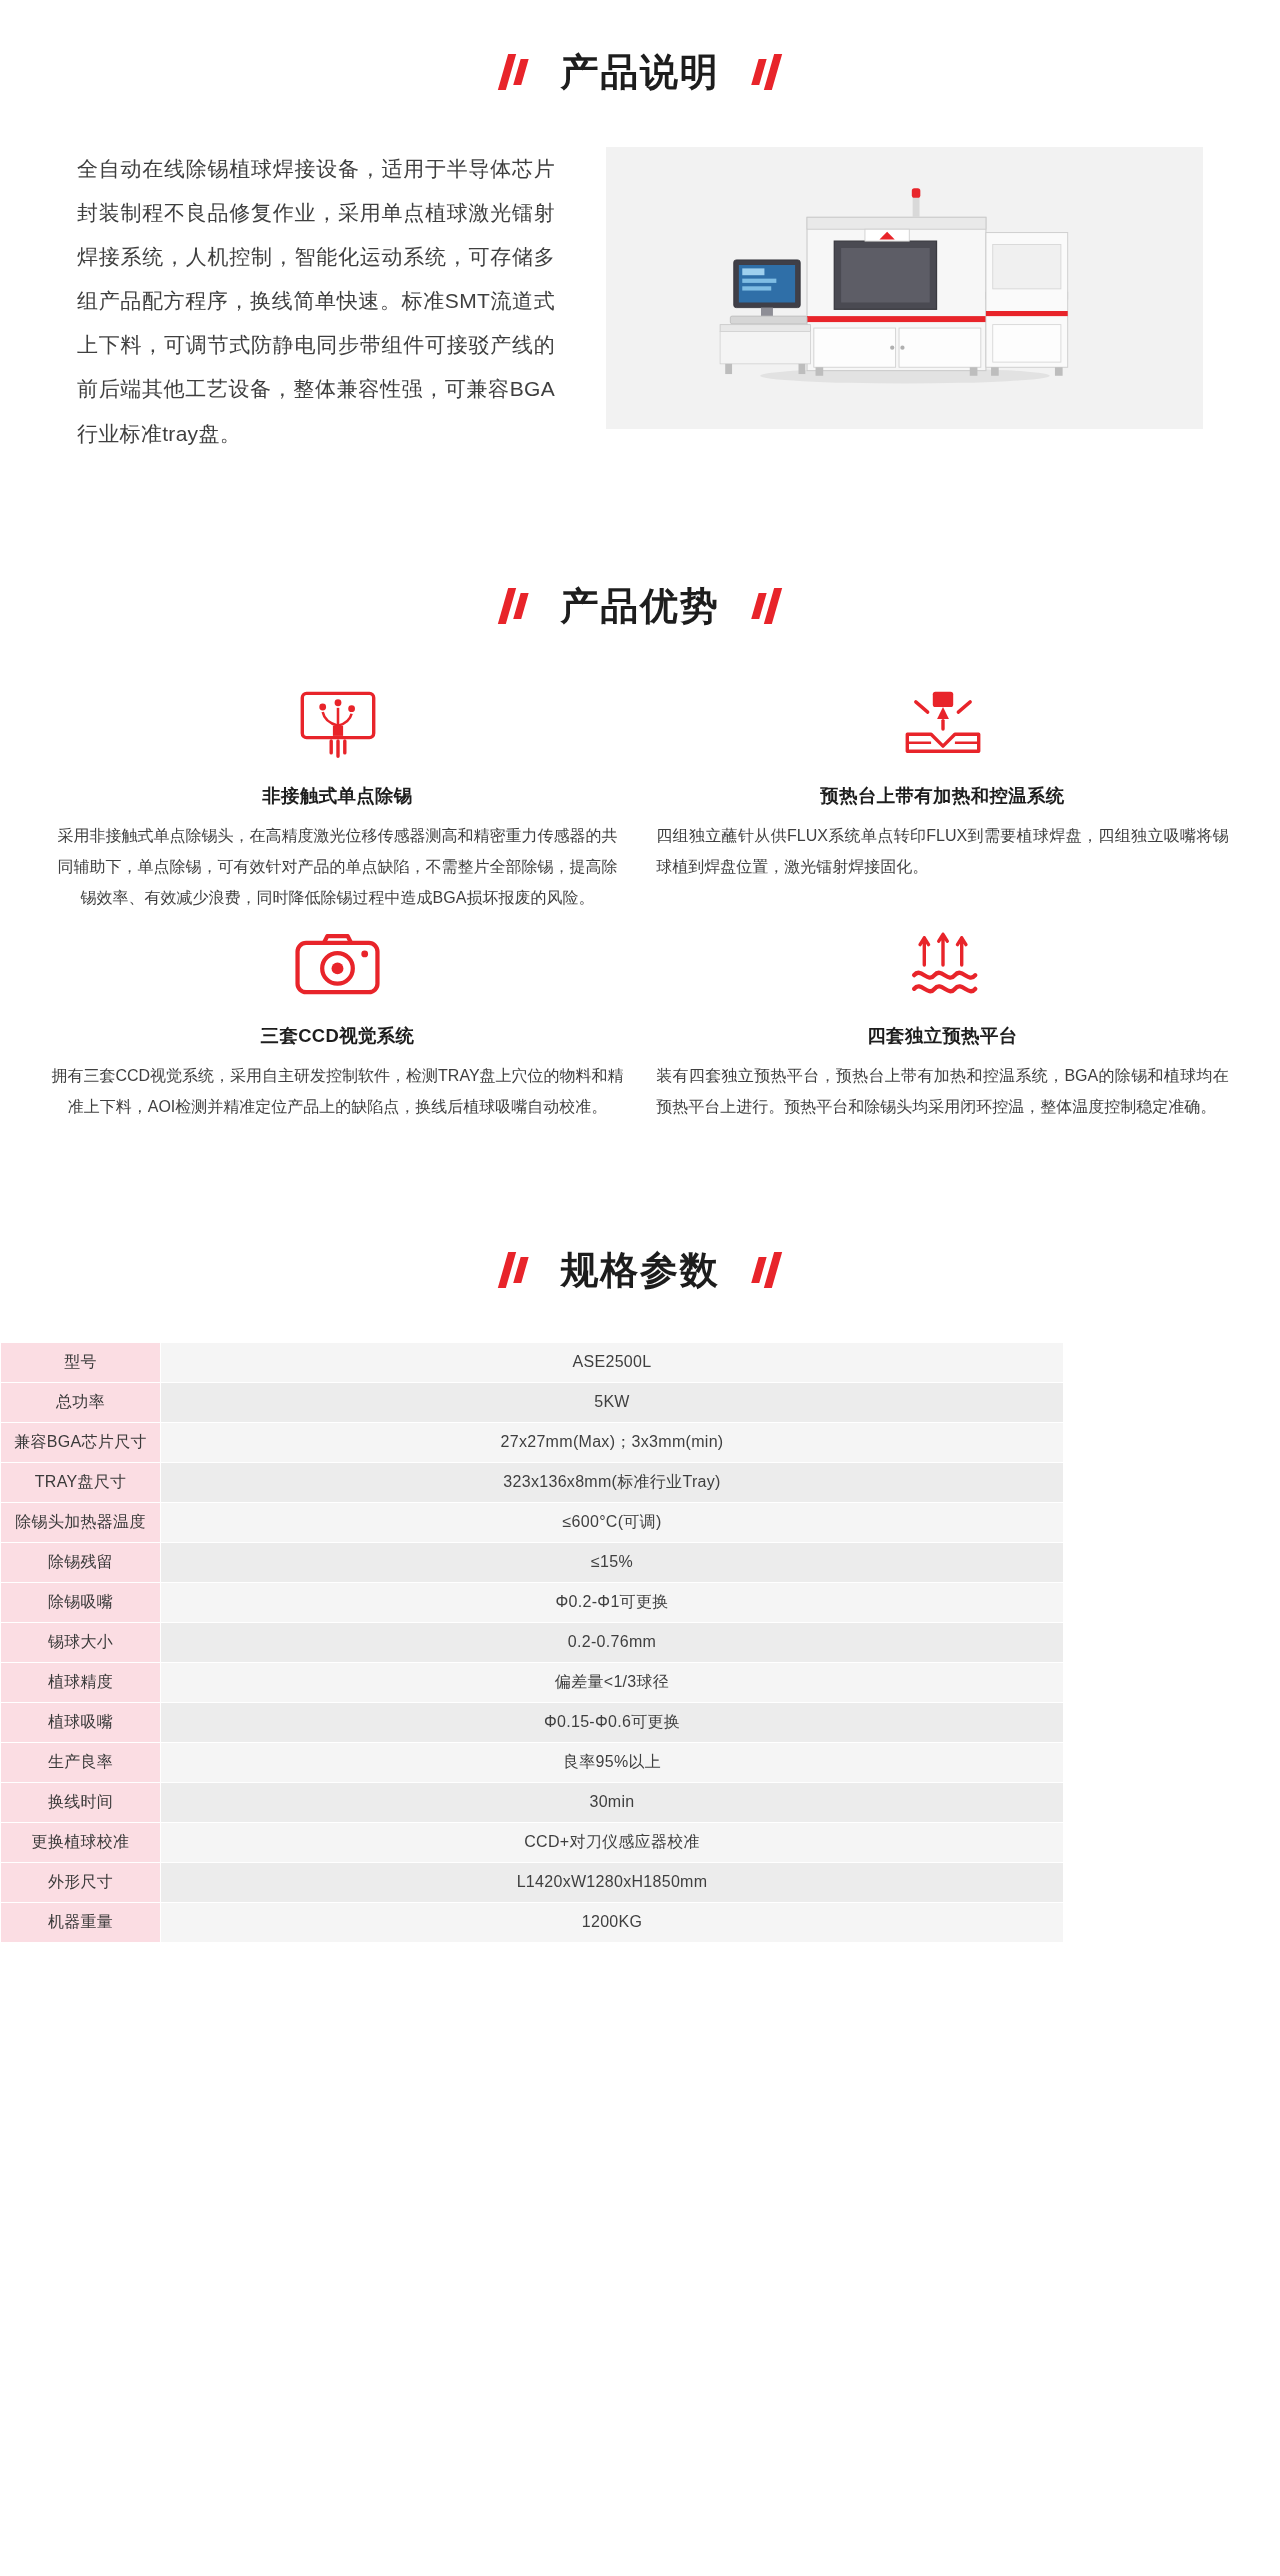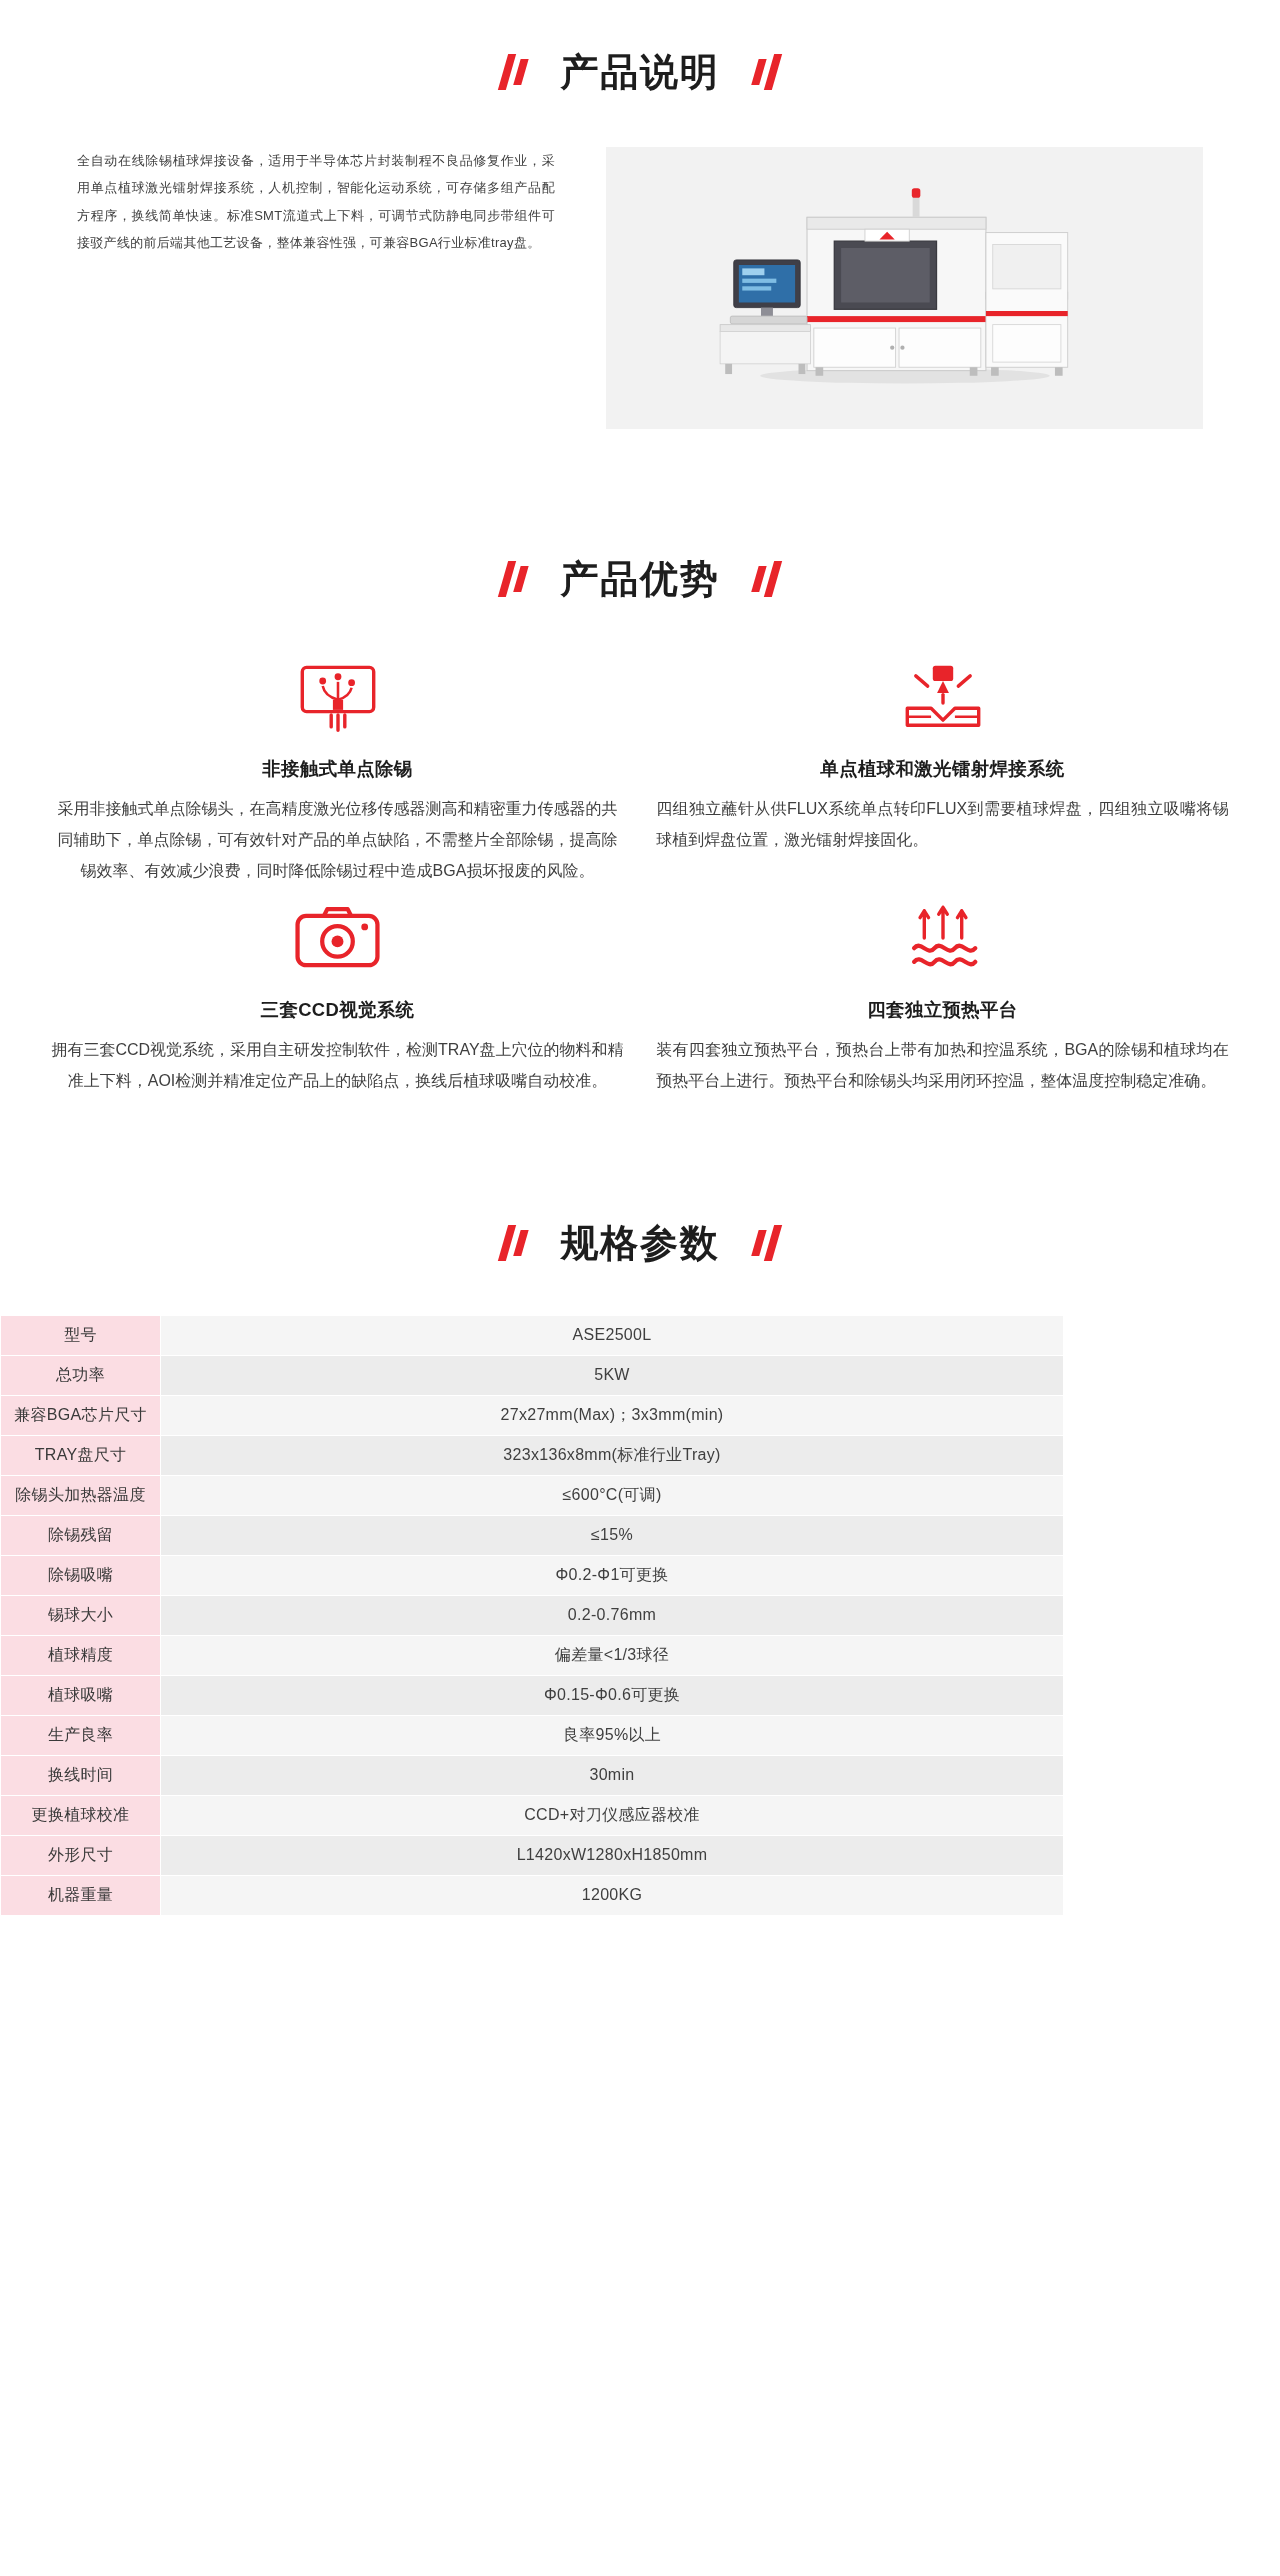--- a/index.html
+++ b/index.html
@@ -53,21 +53,21 @@
   .head-1 { padding-top: 53px; }
   .desc-wrap {
     display: flex;
     padding: 56px 51px 0 51px;
     align-items: flex-start;
     justify-content: center;
     gap: 51px;
   }
   .desc-text {
     width: 478px;
-    font-size: 13px;
+    font-size: 21px;
     line-height: 2.1;
     color: #3f3f3f;
     letter-spacing: 0.3px;
     text-align: justify;
   }
   .machine-box {
     width: 597px;
     height: 282px;
     background: #f2f2f2;
     position: relative;
@@ -245,21 +245,21 @@
       <div class="adv-icon">
         <svg width="82" height="68" viewBox="0 0 96 80">
           <rect x="36" y="2" width="24" height="18" rx="3" fill="#e8242a"></rect>
           <path d="M48 20 L41 34 L55 34 Z" fill="#e8242a"></path>
           <path d="M48 36 v10" stroke="#e8242a" stroke-width="4" stroke-linecap="round"></path>
           <path d="M30 26 L16 14 M66 26 L80 14" stroke="#e8242a" stroke-width="4" stroke-linecap="round"></path>
           <path d="M6 72 L6 52 L34 52 L48 66 L62 52 L90 52 L90 72 Z" fill="none" stroke="#e8242a" stroke-width="4" stroke-linejoin="round"></path>
           <path d="M6 62 L34 62 M62 62 L90 62" stroke="#e8242a" stroke-width="3"></path>
         </svg>
       </div>
-      <div class="adv-title">单点植球和激光镭射焊接系统</div>
+      <div class="adv-title">预热台上带有加热和控温系统</div>
       <div class="adv-body">四组独立蘸针从供FLUX系统单点转印FLUX到需要植球焊盘，四组独立吸嘴将锡球植到焊盘位置，激光镭射焊接固化。</div>
     </div>
 
     <div class="adv-cell c1">
       <div class="adv-icon">
         <svg width="89" height="68" viewBox="0 0 104 80">
           <path d="M36 14 L40 6 L64 6 L68 14" fill="none" stroke="#e8242a" stroke-width="5" stroke-linejoin="round"></path>
           <rect x="5" y="14" width="94" height="58" rx="10" fill="none" stroke="#e8242a" stroke-width="5"></rect>
           <circle cx="52" cy="44" r="18" fill="none" stroke="#e8242a" stroke-width="5"></circle>
           <circle cx="52" cy="44" r="7" fill="#e8242a"></circle>

